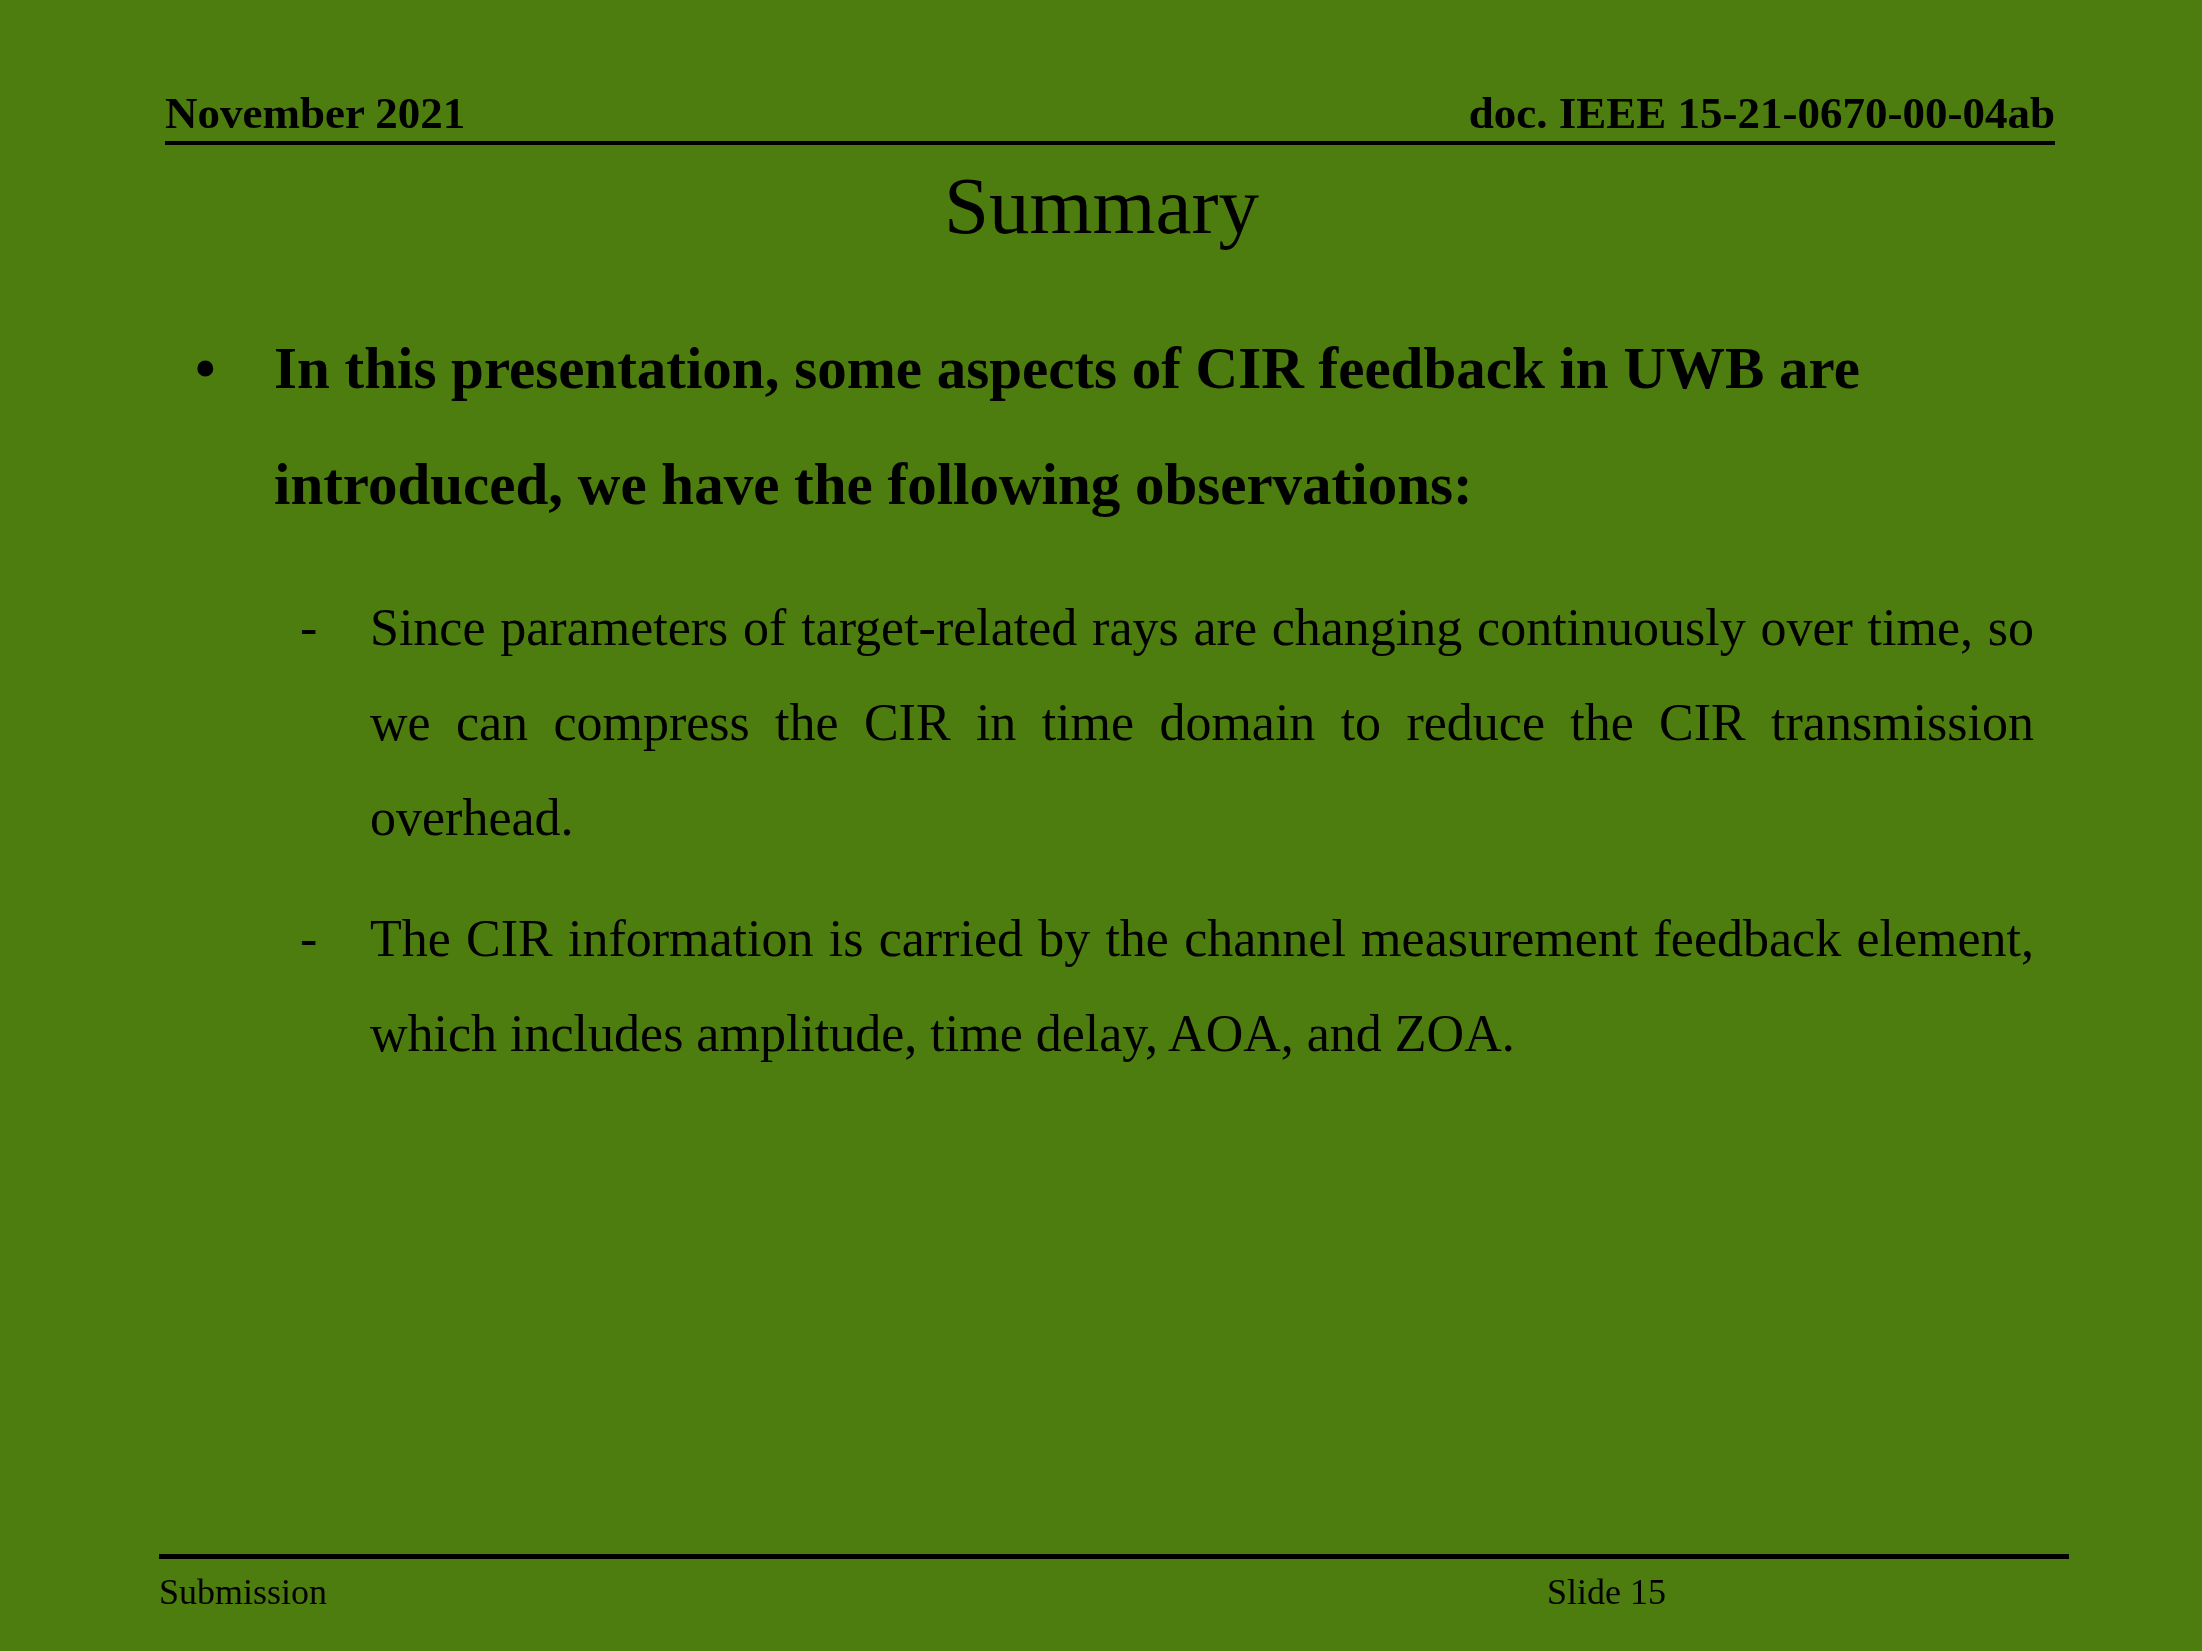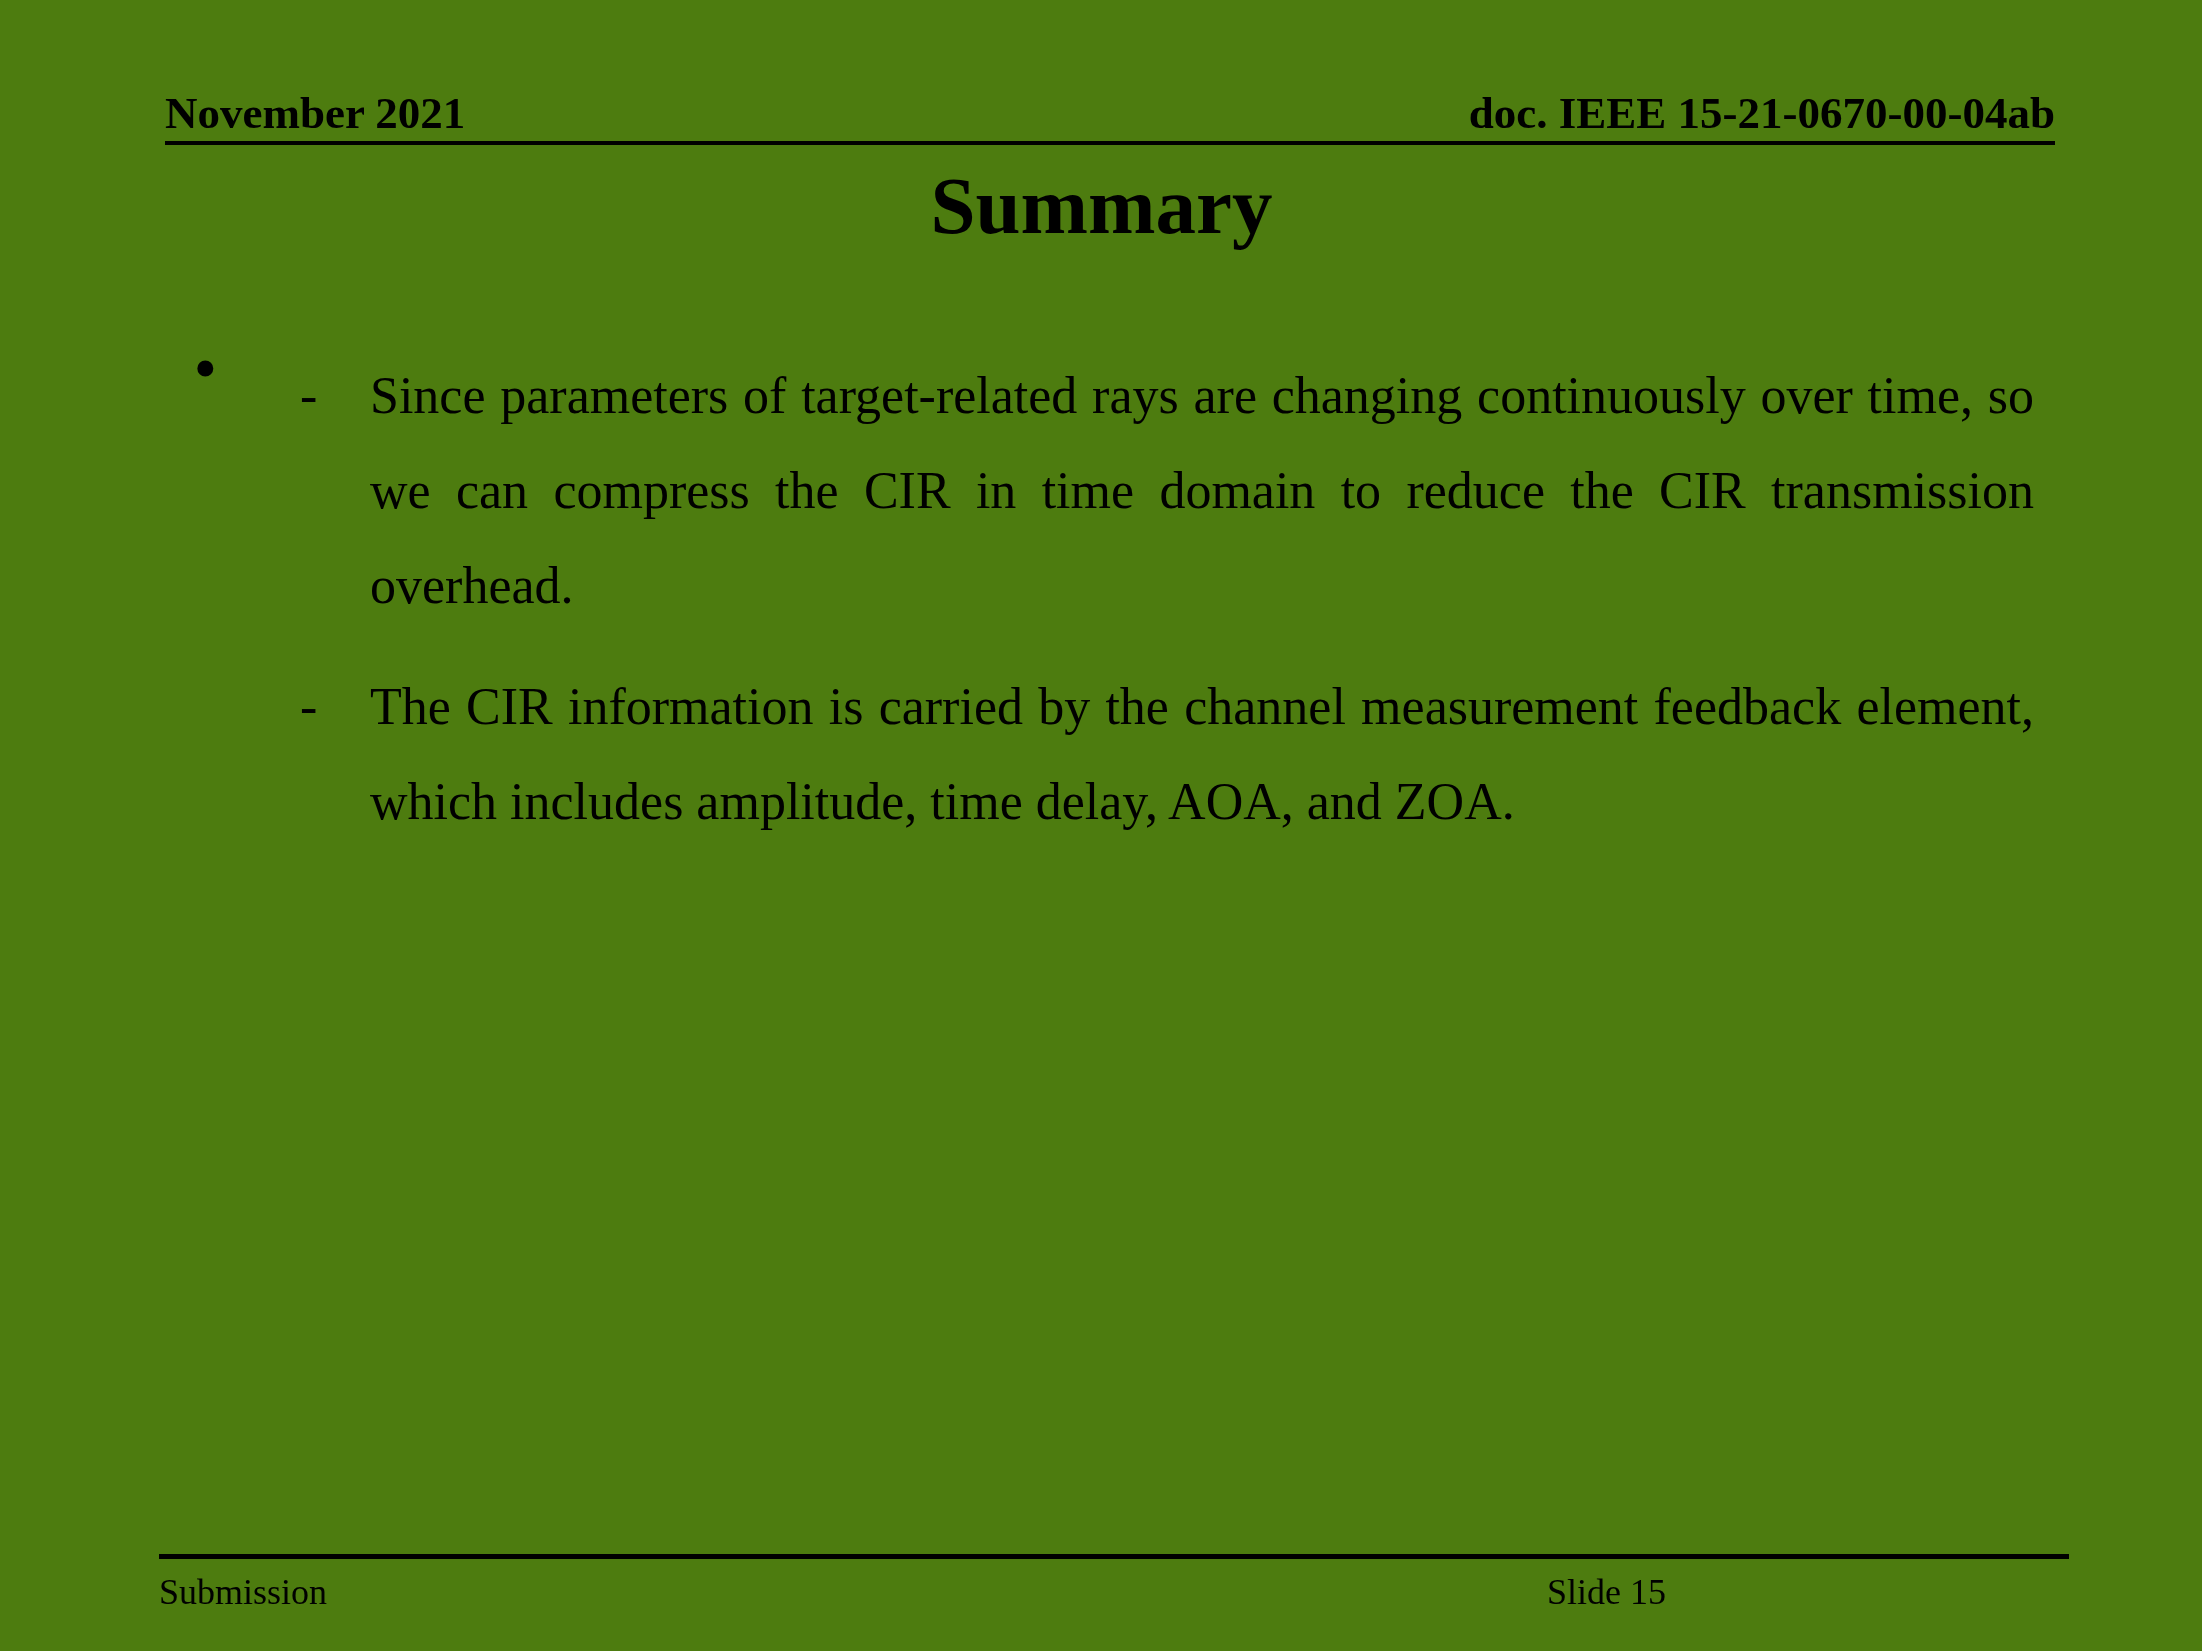--- a/index.html
+++ b/index.html
@@ -41,21 +41,21 @@
   }
 
   
   .title {
     position: absolute;
     top: 162px;
     left: 0;
     width: 2203px;
     text-align: center;
     font-size: 81px;
-    font-weight: bold;
+    font-weight: normal;
     line-height: 1.1;
   }
 
   
   .content {
     position: absolute;
     top: 310px;
     left: 274px;
     width: 1760px;
   }
@@ -128,20 +128,21 @@
     <span class="header-right">doc. IEEE 15-21-0670-00-04ab</span>
   </div>
   <div class="header-rule"></div>
 
   <div class="title">Summary</div>
 
   <div class="content">
 
     <div class="main-bullet">
       <span class="marker">•</span>
+      <span>In this presentation, some aspects of CIR feedback in UWB are introduced, we have the following observations:</span>
     </div>
 
     <div class="sub-bullets">
 
       <div class="sub-bullet">
         <span class="marker">-</span>
         <span>Since parameters of target-related rays are changing continuously over time, so we can compress the CIR in time domain to reduce the CIR transmission overhead.</span>
       </div>
 
       <div class="sub-bullet">

